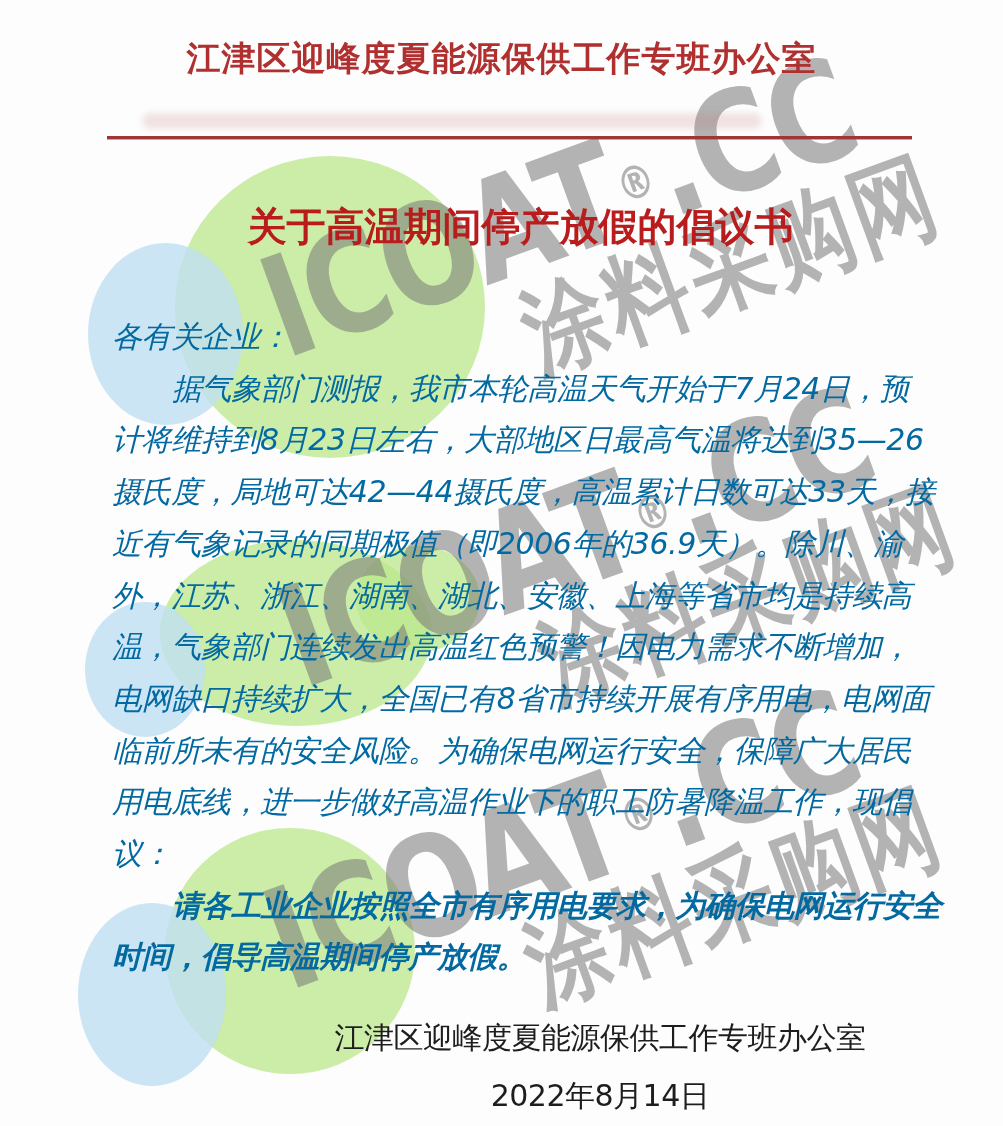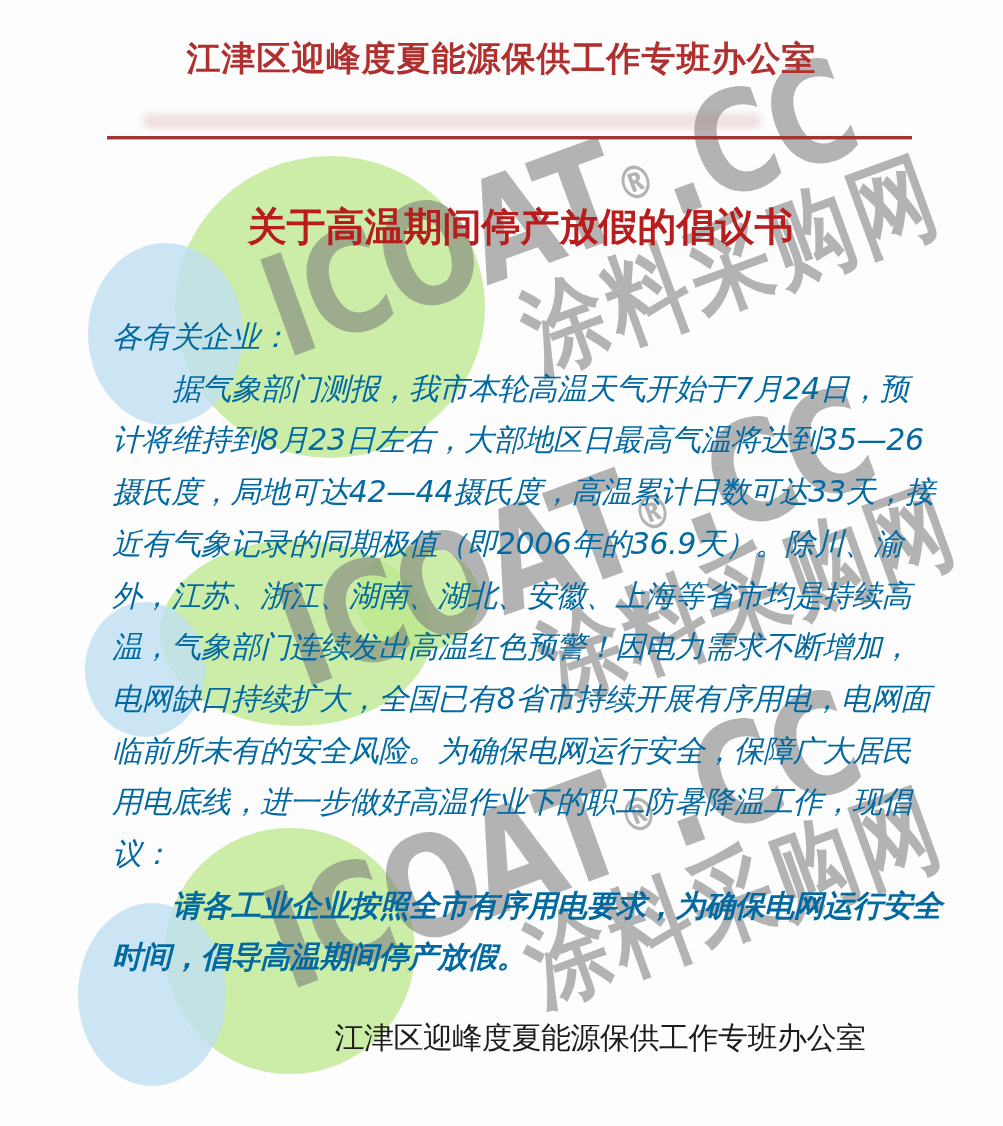--- a/index.html
+++ b/index.html
@@ -111,15 +111,16 @@
 电网缺口持续扩大，全国已有8省市持续开展有序用电，电网面
 临前所未有的安全风险。为确保电网运行安全，保障广大居民
 用电底线，进一步做好高温作业下的职工防暑降温工作，现倡
 议：</p>
     <p class="indent bold">请各工业企业按照全市有序用电要求，为确保电网运行安全
 时间，倡导高温期间停产放假。</p>
   </div>
 
   <div class="signature">
     <div class="sig-office">江津区迎峰度夏能源保供工作专班办公室</div>
+    <div class="sig-date">2022年8月14日</div>
   </div>
 
 </div>
 
 </body></html>

